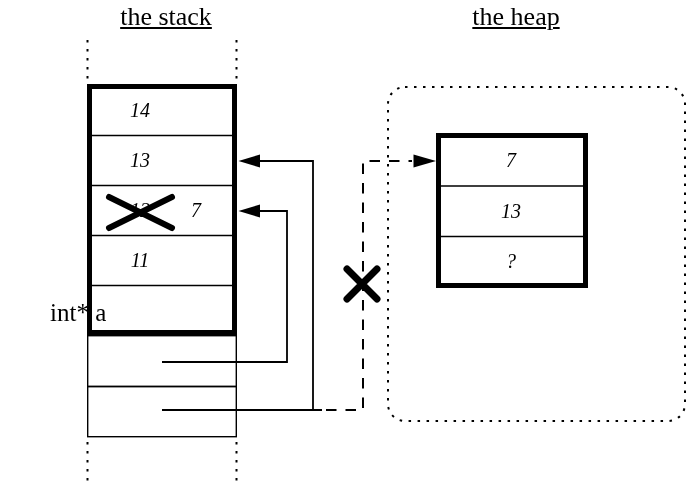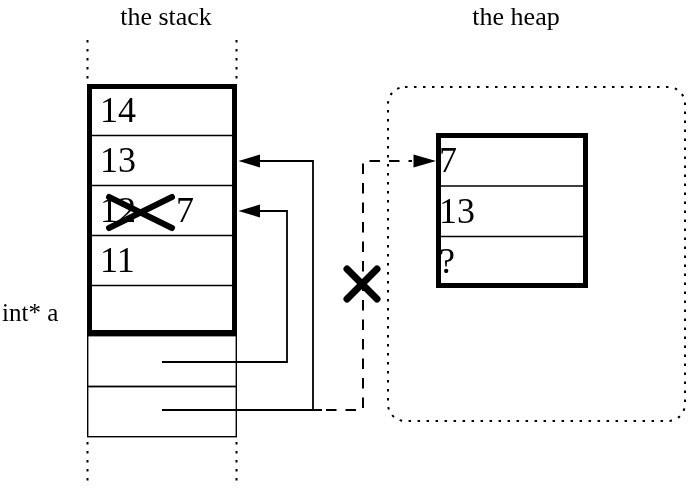--- a/index.html
+++ b/index.html
@@ -5,23 +5,23 @@
   html,body{margin:0;padding:0;background:#ffffff;}
   #canvas{
     position:relative;
     width:692px;height:489px;
     background:#ffffff;
     color:#000;
     font-family:"Liberation Serif","DejaVu Serif",serif;
     overflow:hidden;
   }
   .abs{position:absolute;}
-  .title{font-size:26px;text-align:center;white-space:nowrap;line-height:30px;}
-  .cellval{font-size:36px;line-height:50px;height:50px;}
-  .varlabel{font-size:25px;line-height:50px;height:50px;white-space:nowrap;}
+  .title{font-size:26px;text-align:center;white-space:nowrap;line-height:30px;text-decoration:underline;}
+  .cellval{font-size:20px;text-align:center;line-height:50px;height:50px;font-style:italic;}
+  .varlabel{font-size:25px;line-height:50px;height:50px;white-space:nowrap;margin-left:48px;}
   .struck{position:relative;}
   svg{position:absolute;left:0;top:0;pointer-events:none;}
 </style>
 </head>
 <body>
 
 <div id="canvas">
 
   <div class="abs title" style="left:91px;top:2px;width:150px;">the stack</div>
   <div class="abs title" style="left:436px;top:2px;width:160px;">the heap</div>

